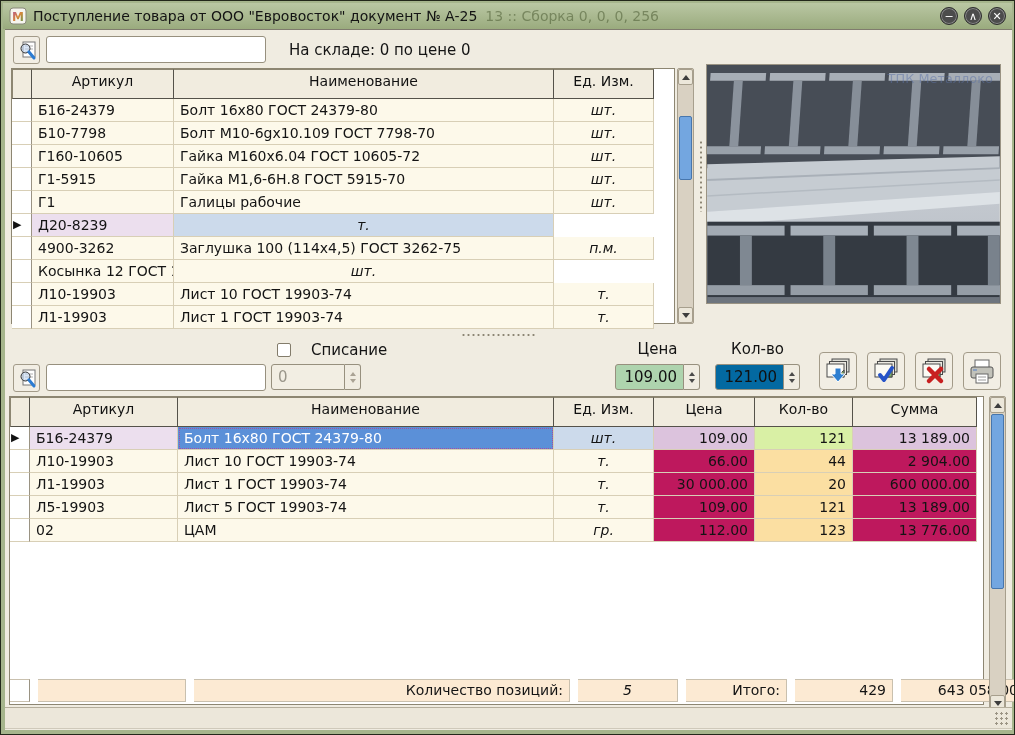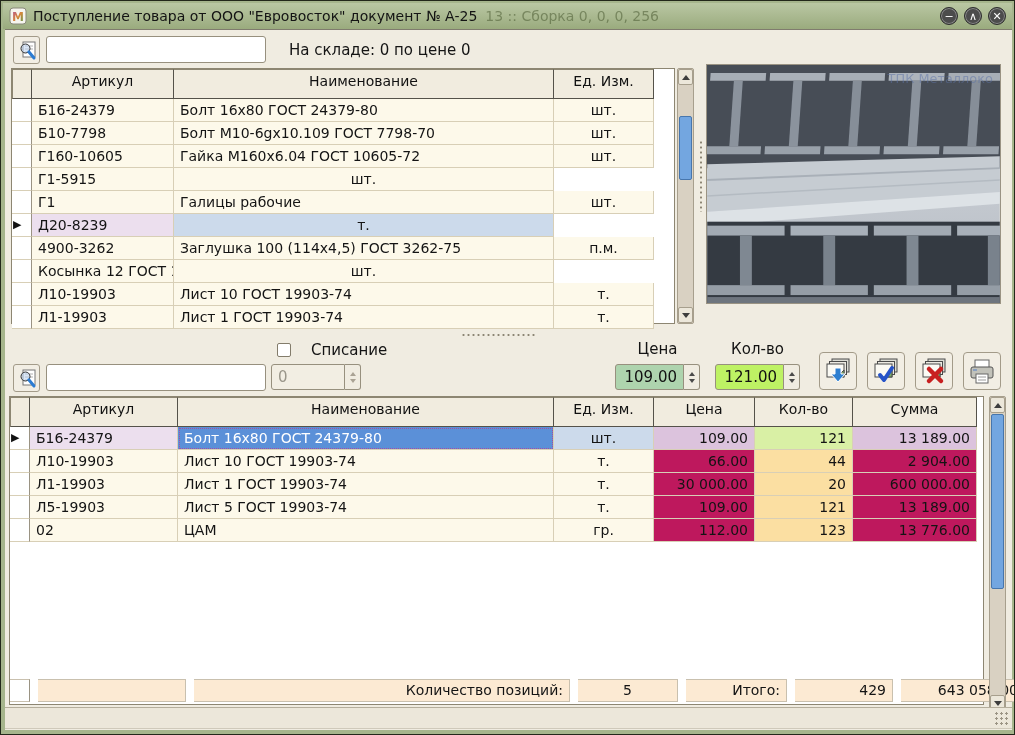--- a/index.html
+++ b/index.html
@@ -54,21 +54,21 @@
   }
   .thead .hc:first-child { border-left:1px solid #8d8672; }
   .trow { height:23px; }
   .trow .c {
     font-size:14px; color:#141414; border-right:1px solid #d8cfb6;
     border-bottom:1px solid #d8cfb6; padding:0 6px; line-height:22px;
     overflow:hidden; white-space:nowrap; background:#fdf9ea;
   }
   .trow .gut { background:#fff; border-right:1px solid #9a9383; padding:0 1px;
     font-size:11px; line-height:21px; color:#111; text-align:left; }
-  .trow .unit, .c.center { text-align:center; }
+  .trow .unit, .c.center { text-align:center;font-style:italic; }
   .trow .num { text-align:right; }
   .c.price, .c.sum { background:#be185d; }
   .c.qty { background:#fbdfa2; }
   .trow.sel .nam { background:#5b90d8; color:#0e2042; outline:1px dotted #a14fa1; outline-offset:-2px; }
   .trow.sel .nam.white { color:#fff; }
   .trow.sel .art { background:#ecdfee; }
   .trow.sel .unit { background:#ccdaeb; }
   .trow.sel .price, .trow.sel .sum { background:#dcc3dd; }
   .trow.sel .qty { background:#d9f0a5; }
   .tfoot { position:absolute; left:0; bottom:2px; width:967px;gap:8px; }
@@ -103,21 +103,21 @@
     font-size:15px; text-align:right; padding:0 6px; line-height:24px; }
   .spin-btn { position:absolute; width:16px; height:26px; background:#f0ece1; border:1px solid #97907e;
     border-left:none; border-radius:0 3px 3px 0; display:flex; flex-direction:column;
     align-items:center; justify-content:center; gap:3px; }
   .spin-btn .t-up { width:0;height:0;border-left:3.5px solid transparent;border-right:3.5px solid transparent;border-bottom:4px solid #4a4a4a; }
   .spin-btn .t-dn { width:0;height:0;border-left:3.5px solid transparent;border-right:3.5px solid transparent;border-top:4px solid #4a4a4a; }
   .spin-btn.disabled .t-up { border-bottom-color:#a9a294; }
   .spin-btn.disabled .t-dn { border-top-color:#a9a294; }
   .field-disabled { background:#f2eee3; color:#9a968a; text-align:left; }
   .field-price { background:#aed4ae; color:#111; }
-  .field-qty { background:#bef264; color:#111; }
+  .field-qty { background:#0369a1; color:#111; }
 
   .icon-btn { position:absolute; width:38px; height:38px; background:#f2eee4;
     border:1px solid #a39b89; border-radius:4px; display:flex; align-items:center; justify-content:center; padding:0; }
 
   
   .photo { position:absolute; border:1px solid #9a9383; }
 
   
   .statusbar { position:absolute; left:0; width:1007px; height:22px;
     background:#ece7da; border-top:1px solid #b5ae9c; border-bottom:1px solid #cfc9ba; }
@@ -186,20 +186,21 @@
           </div>
           <div class="trow top-grid">
             <div class="c gut"></div>
             <div class="c art">Г160-10605</div>
             <div class="c nam">Гайка М160х6.04 ГОСТ 10605-72</div>
             <div class="c unit">шт.</div>
           </div>
           <div class="trow top-grid">
             <div class="c gut"></div>
             <div class="c art">Г1-5915</div>
+            <div class="c nam">Гайка М1,6-6Н.8 ГОСТ 5915-70</div>
             <div class="c unit">шт.</div>
           </div>
           <div class="trow top-grid">
             <div class="c gut"></div>
             <div class="c art">Г1</div>
             <div class="c nam">Галицы рабочие</div>
             <div class="c unit">шт.</div>
           </div>
           <div class="trow top-grid sel">
             <div class="c gut">▶</div>

